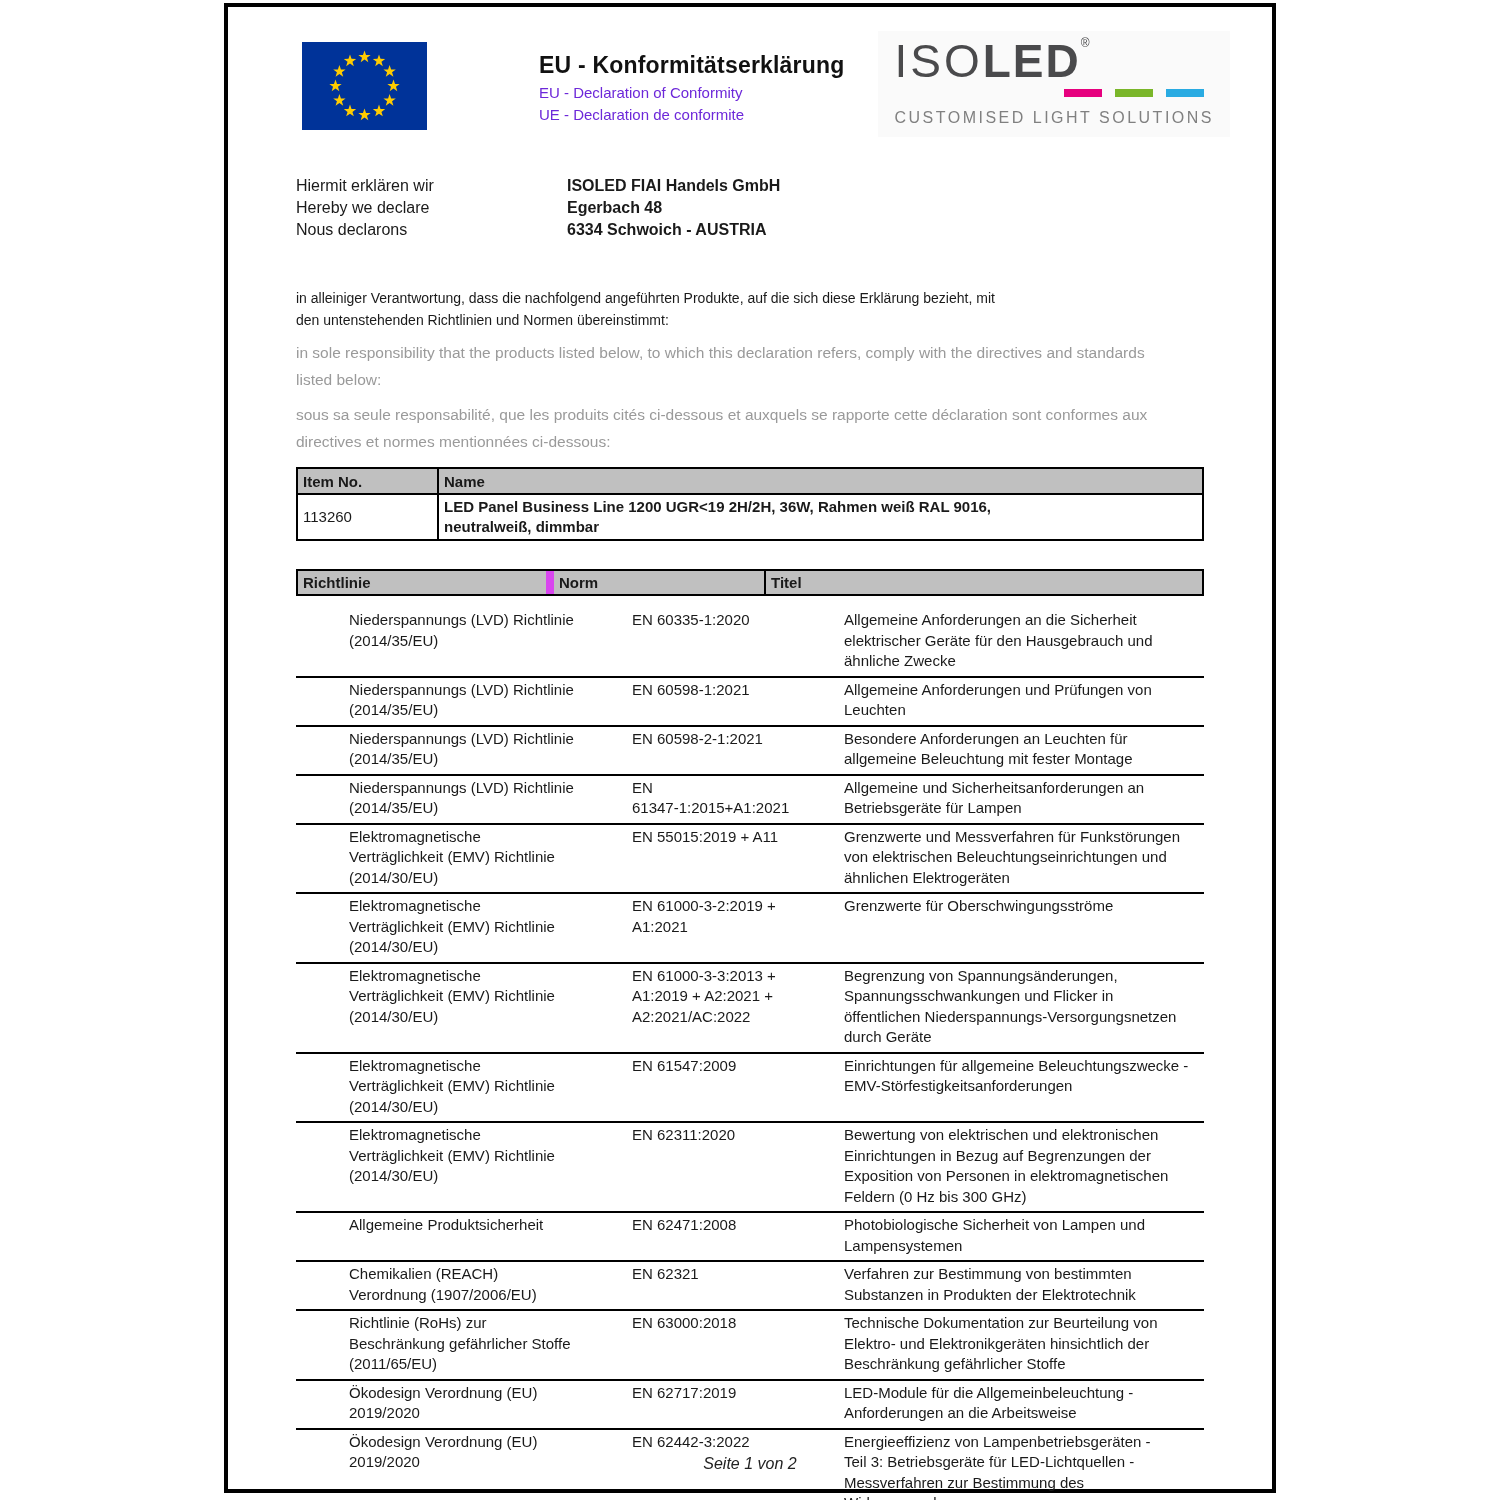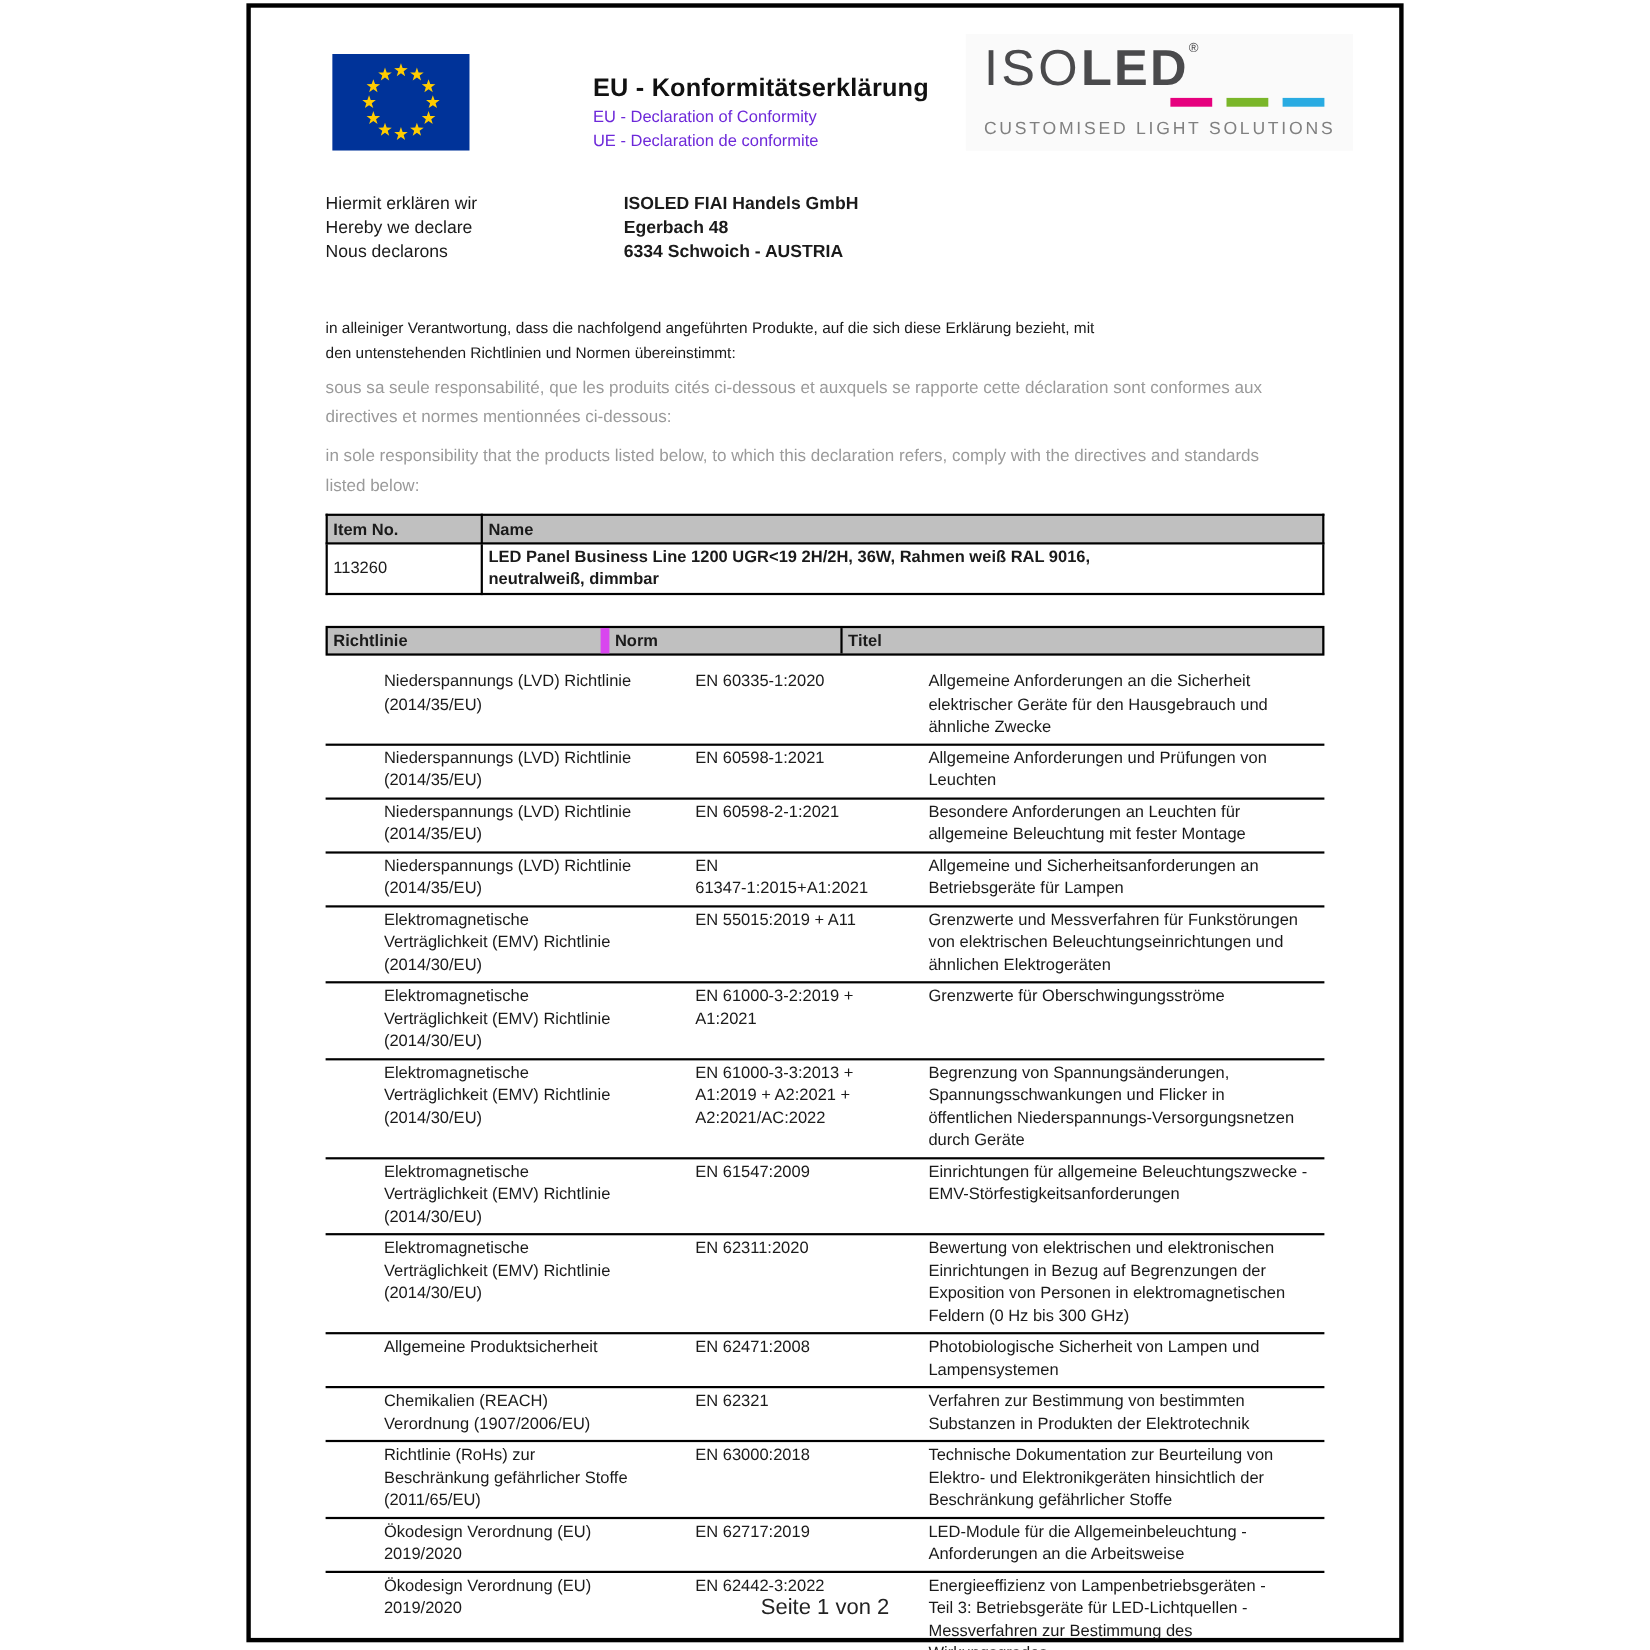--- a/index.html
+++ b/index.html
@@ -3,21 +3,21 @@
 <meta charset="utf-8">
 <style>
   * { margin:0; padding:0; box-sizing:border-box; }
   html,body { width:1500px; height:1500px; background:#ffffff;
     font-family:"Liberation Sans", sans-serif; color:#1a1a1a; }
   .page { position:relative; width:1052px; height:1490px; margin:3px auto 0;
     border:4px solid #000; background:#fff; }
   .content { padding:24px 68px 0 68px; }
 
   
-  .hdr { display:flex; align-items:flex-end; }
+  .hdr { display:flex; align-items:center; }
   .flag { margin-left:6px; margin-top:4px; display:block; }
   .title-block { margin-left:112px; margin-top:6px; }
   .doc-title { font-size:23px; font-weight:bold; color:#111; letter-spacing:0.2px; }
   .doc-sub { font-size:15px; color:#6d28d9; margin-top:5px; }
   .logo-block { margin-left:auto; margin-right:-26px; background:#fafafa;
     padding:6px 16px 10px 16px; text-align:right; }
   .logo-word { font-size:46px; color:#4a4a4c; line-height:1.05; white-space:nowrap; text-align:left; }
   .logo-iso { font-weight:400; letter-spacing:3px; }
   .logo-led { font-weight:800; letter-spacing:2px; }
   .logo-reg { font-size:12px; vertical-align:top; color:#4a4a4c; }
@@ -51,21 +51,21 @@
   .sh3 { flex:1; }
   .sbody { margin-top:12px; font-size:15px; }
   .srow { display:flex; border-bottom:2px solid #000; padding:2px 0 4px 0; line-height:20.5px; }
   .srow:last-child { border-bottom:3px solid #000; }
   .c1 { width:288px; padding-left:5px; padding-right:14px;margin-left:48px; }
   .c2 { width:212px; padding-right:10px; }
   .c3 { flex:1; padding-right:4px; }
 
   
   .footer { position:absolute; bottom:16px; left:0; width:100%;
-    text-align:center; font-size:20px; color:#222; }
+    text-align:center; font-size:16px; color:#222;font-style:italic; }
 </style>
 </head>
 <body>
 
 <div class="page">
   <div class="content">
 
     <div class="hdr">
       <svg class="flag" width="125" height="88" viewBox="0 0 125 88">
         <rect width="125" height="88" fill="#003399"></rect>
@@ -111,24 +111,24 @@
       </div>
       <div class="company">
         <div>ISOLED FIAI Handels GmbH</div>
         <div>Egerbach 48</div>
         <div>6334 Schwoich - AUSTRIA</div>
       </div>
     </div>
 
     <div class="stmt-de pre">in alleiniger Verantwortung, dass die nachfolgend angeführten Produkte, auf die sich diese Erklärung bezieht, mit
 den untenstehenden Richtlinien und Normen übereinstimmt:</div>
+    <div class="stmt-gray pre">in sole responsibility that the products listed below, to which this declaration refers, comply with the directives and standards
+listed below:</div>
     <div class="stmt-gray pre">sous sa seule responsabilité, que les produits cités ci-dessous et auxquels se rapporte cette déclaration sont conformes aux
 directives et normes mentionnées ci-dessous:</div>
-    <div class="stmt-gray pre">in sole responsibility that the products listed below, to which this declaration refers, comply with the directives and standards
-listed below:</div>
 
     <table class="item-table">
       <tbody>
           <tr>
         <th class="col-itemno">Item No.</th>
         <th>Name</th>
       </tr>
       <tr>
         <td class="col-itemno">113260</td>
         <td class="pre" style="font-weight:bold;">LED Panel Business Line 1200 UGR&lt;19 2H/2H, 36W, Rahmen weiß RAL 9016,

